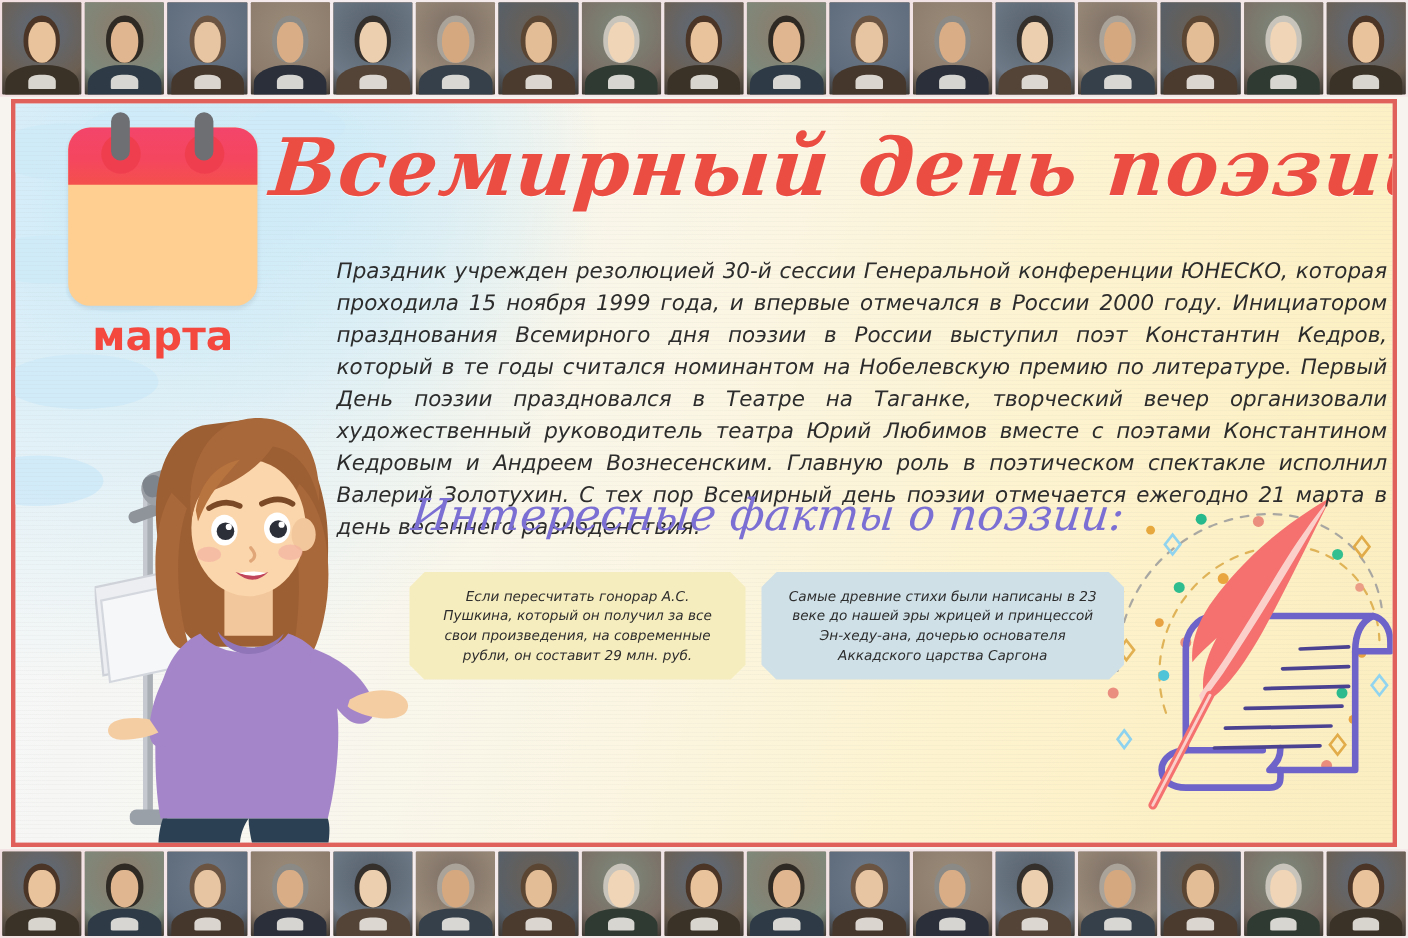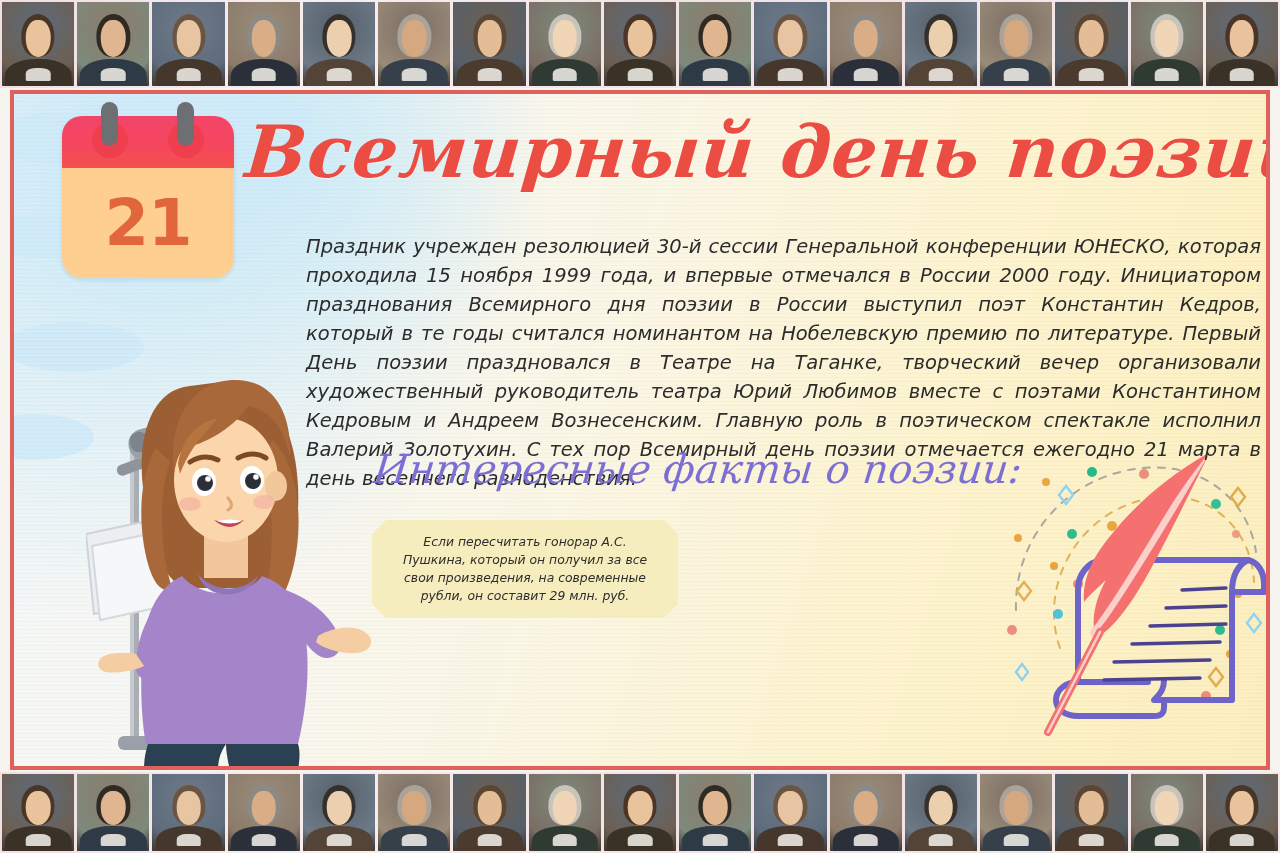--- a/index.html
+++ b/index.html
@@ -353,31 +353,32 @@
     <div class="cloud" style="left:-40px; top:320px; width:120px; height:46px;"></div>
     <div class="cloud" style="left:210px; top:4px; width:90px; height:34px;"></div>
 
     <div id="calendar-block">
       <div id="calendar">
         <div class="cal-header"></div>
         <div class="ring-hole l"></div>
         <div class="ring-hole r"></div>
         <div class="ring l"></div>
         <div class="ring r"></div>
-        <div class="cal-day" style="color: rgb(226, 102, 60);">21</div>
-      </div>
+      </div>
+      <div id="cal-month" style="color: rgb(244, 72, 62);">марта</div>
     </div>
 
     <div id="poster-title" style="color: rgb(235, 77, 66);">Всемирный день поэзии</div>
 
     <div id="intro">Праздник учрежден резолюцией 30-й сессии Генеральной конференции ЮНЕСКО, которая проходила 15 ноября 1999 года, и впервые отмечался в России 2000 году. Инициатором празднования Всемирного дня поэзии в России выступил поэт Константин Кедров, который в те годы считался номинантом на Нобелевскую премию по литературе. Первый День поэзии праздновался в Театре на Таганке, творческий вечер организовали художественный руководитель театра Юрий Любимов вместе с поэтами Константином Кедровым и Андреем Вознесенским. Главную роль в поэтическом спектакле исполнил Валерий Золотухин. С тех пор Всемирный день поэзии отмечается ежегодно 21 марта в день весеннего равноденствия.</div>
 
     <div id="facts-heading" style="color: rgb(123, 111, 212);">Интересные факты о поэзии:</div>
 
     <div class="fact" id="fact-1" style="background: rgb(246, 237, 190);">Если пересчитать гонорар А.С. Пушкина, который он получил за все свои произведения, на современные рубли, он составит 29 млн. руб.</div>
+    <div class="fact" id="fact-2" style="background: rgb(207, 224, 231);">Самые древние стихи были написаны в 23 веке до нашей эры жрицей и принцессой Эн-хеду-ана, дочерью основателя Аккадского царства Саргона</div>
 
     <svg id="girl" viewBox="0 0 310 418">
 
       <g>
         <rect x="44" y="96" width="9" height="300" rx="3" fill="#a9adb4"></rect>
         <rect x="44" y="96" width="4" height="300" fill="#c6cad0"></rect>
         <rect x="36" y="236" width="24" height="13" rx="5" fill="#8f949b"></rect>
         <rect x="32" y="384" width="34" height="14" rx="6" fill="#9aa0a7"></rect>
         <rect x="30" y="108" width="38" height="11" rx="5" fill="#8f949b" transform="rotate(-20 49 113)"></rect>
       </g>

